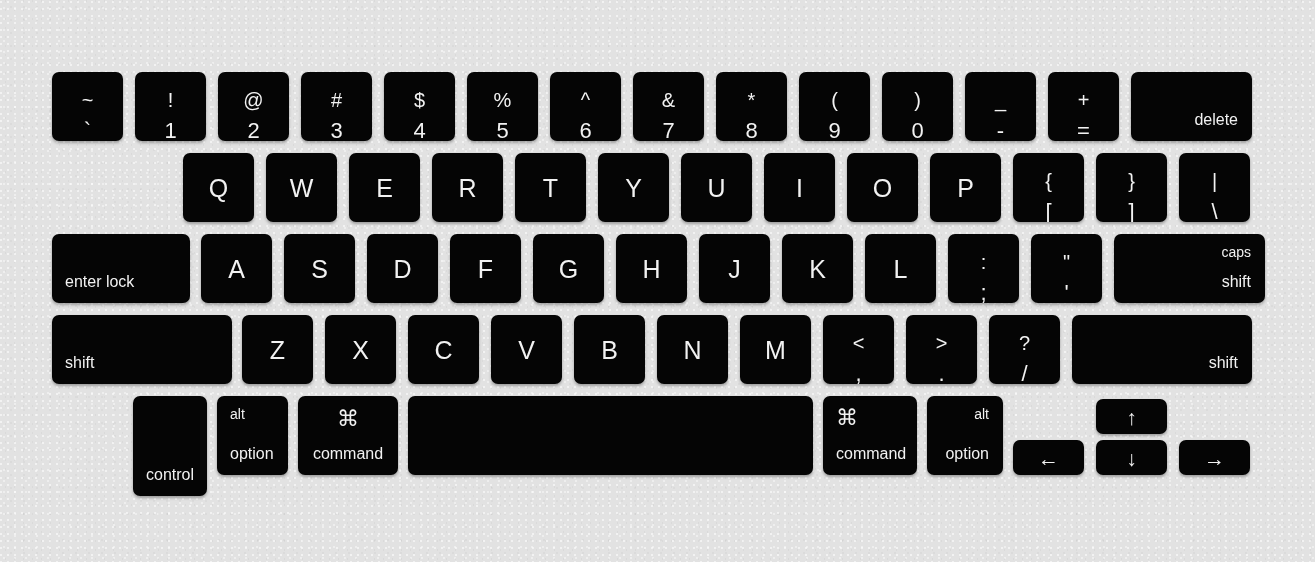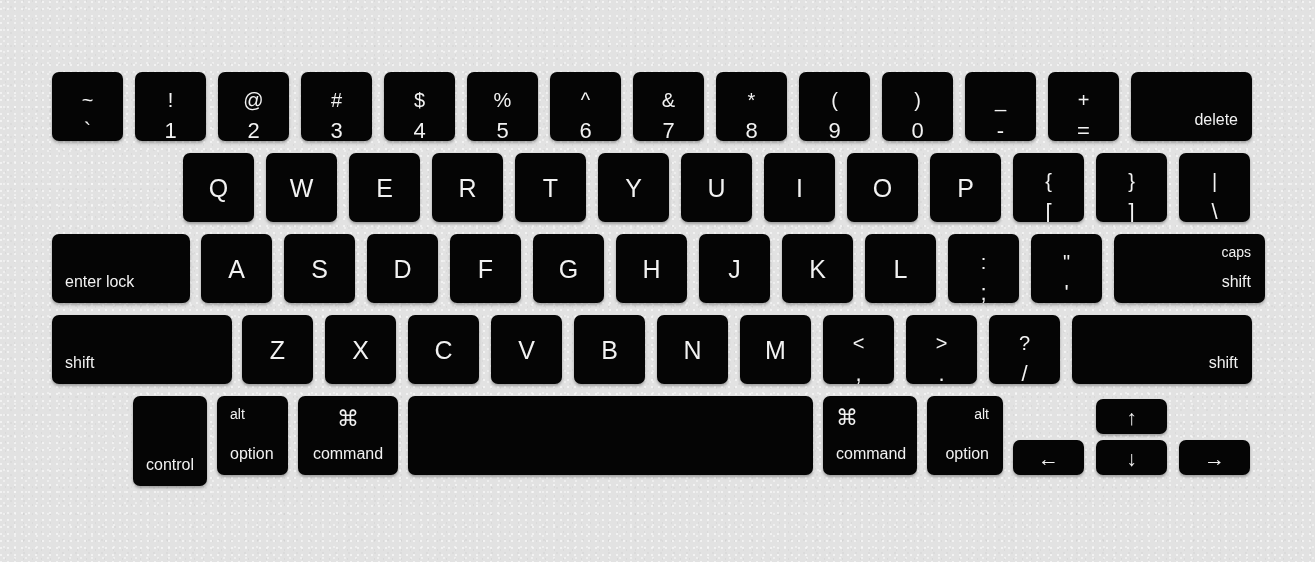--- a/index.html
+++ b/index.html
@@ -275,21 +275,21 @@
       <span class="lbl c-top" style="color: rgb(242, 242, 242);">&gt;</span>
       <span class="lbl c-bot" style="color: rgb(242, 242, 242);">.</span>
     </div>
     <div class="key" style="left: 989px; top: 315px; width: 71px; height: 69px; background: rgb(5, 5, 5);">
       <span class="lbl c-top" style="color: rgb(242, 242, 242);">?</span>
       <span class="lbl c-bot" style="color: rgb(242, 242, 242);">/</span>
     </div>
     <div class="key" style="left: 1072px; top: 315px; width: 180px; height: 69px; background: rgb(5, 5, 5);">
       <span class="lbl w-br" style="color: rgb(242, 242, 242);">shift</span>
     </div>
-    <div class="key" style="left: 133px; top: 396px; width: 74px; height: 90px; background: rgb(5, 5, 5);">
+    <div class="key" style="left: 133px; top: 396px; width: 74px; height: 100px; background: rgb(5, 5, 5);">
       <span class="lbl w-bl" style="color: rgb(242, 242, 242);">control</span>
     </div>
     <div class="key" style="left: 217px; top: 396px; width: 71px; height: 79px; background: rgb(5, 5, 5);">
       <span class="lbl w-tl" style="color: rgb(242, 242, 242);">alt</span>
       <span class="lbl w-bl" style="color: rgb(242, 242, 242);">option</span>
     </div>
     <div class="key" style="left: 298px; top: 396px; width: 100px; height: 79px; background: rgb(5, 5, 5);">
       <span class="lbl g-mid-top" style="color: rgb(242, 242, 242);">⌘</span>
       <span class="lbl w-mid-bot" style="color: rgb(242, 242, 242);">command</span>
     </div>

